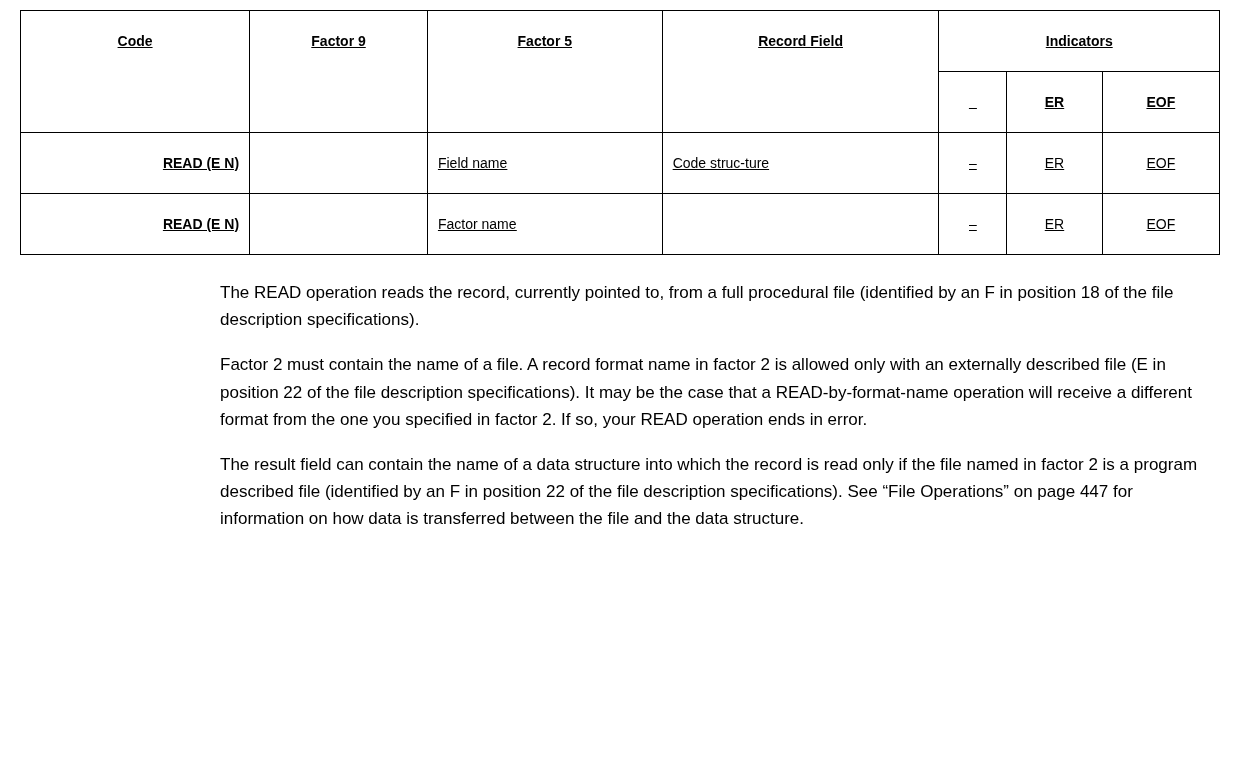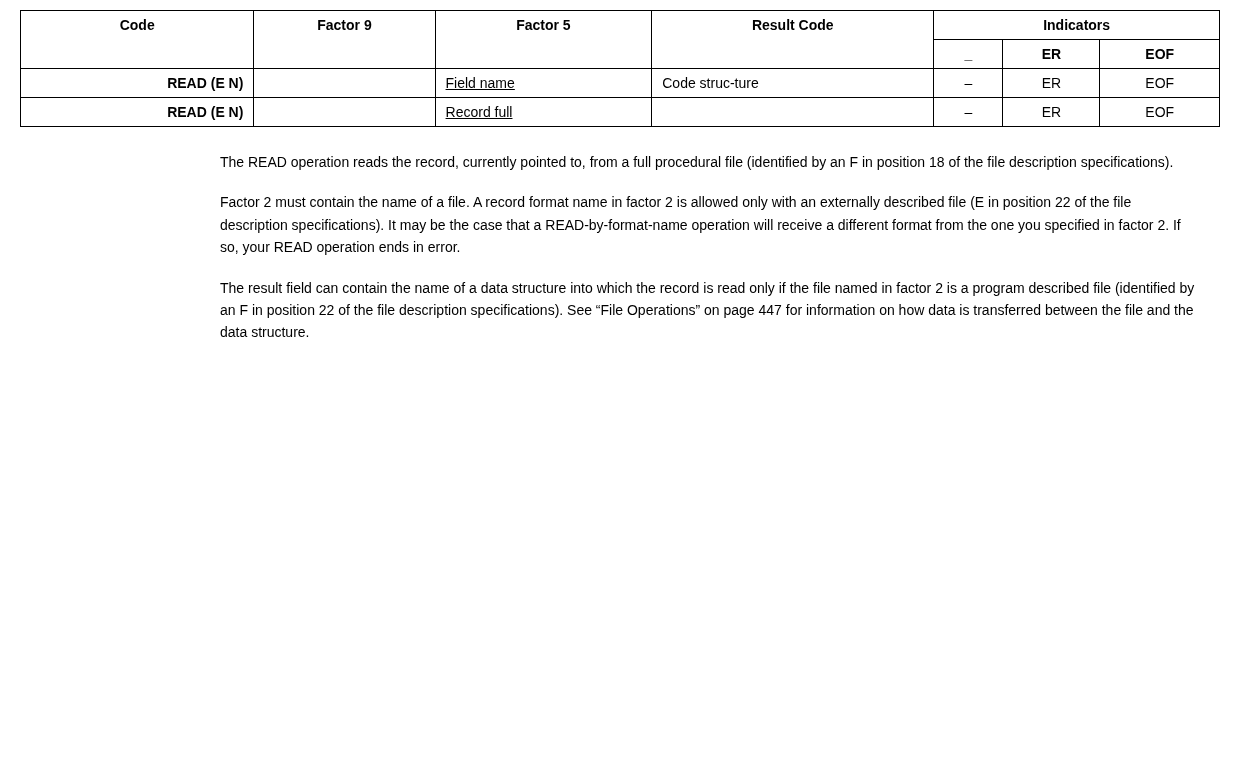--- a/index.html
+++ b/index.html
@@ -19,23 +19,24 @@
 
     .table-container {
       width: 100%;
       border-collapse: collapse;
       margin-bottom: 24px;
     }
 
     .table-container th,
     .table-container td {
       border: 1px solid #000000;
-      padding: 6px 10px;
+      padding: 22px 10px;
       vertical-align: top;
       text-align: left;
+      text-decoration: underline;
     }
 
     .table-container th {
       font-weight: bold;
       text-align: center;
       background: #ffffff;
     }
 
     .table-container td.code-cell {
       font-weight: bold;
@@ -59,38 +60,38 @@
     }
 
     .content-area {
       margin-left: 200px;
       margin-right: 20px;
     }
 
     .content-area p {
       margin-bottom: 18px;
       line-height: 1.6;
-      font-size: 14px;
+      font-size: 17px;
     }
 
     
     .indicators-group {
       text-align: center;
     }
   </style>
 </head>
 <body>
 
 <table class="table-container">
   <thead>
     <tr>
       <th rowspan="2">Code</th>
       <th rowspan="2">Factor 9</th>
       <th rowspan="2">Factor 5</th>
-      <th rowspan="2">Result Code</th>
+      <th rowspan="2">Record Field</th>
       <th colspan="3" class="indicators-group">Indicators</th>
     </tr>
     <tr class="sub-header-row">
       <th>_</th>
       <th>ER</th>
       <th>EOF</th>
     </tr>
   </thead>
   <tbody>
     <tr>
@@ -98,21 +99,21 @@
       <td></td>
       <td><span class="underline">Field name</span></td>
       <td>Code struc-ture</td>
       <td class="center-cell">–</td>
       <td class="center-cell">ER</td>
       <td class="center-cell">EOF</td>
     </tr>
     <tr>
       <td class="code-cell">READ (E N)</td>
       <td></td>
-      <td><span class="underline">Record full</span></td>
+      <td><span class="underline">Factor name</span></td>
       <td></td>
       <td class="center-cell">–</td>
       <td class="center-cell">ER</td>
       <td class="center-cell">EOF</td>
     </tr>
   </tbody>
 </table>
 
 <div class="content-area">
   <p>The READ operation reads the record, currently pointed to, from a full procedural file (identified by an F in position 18 of the file description specifications).</p>

